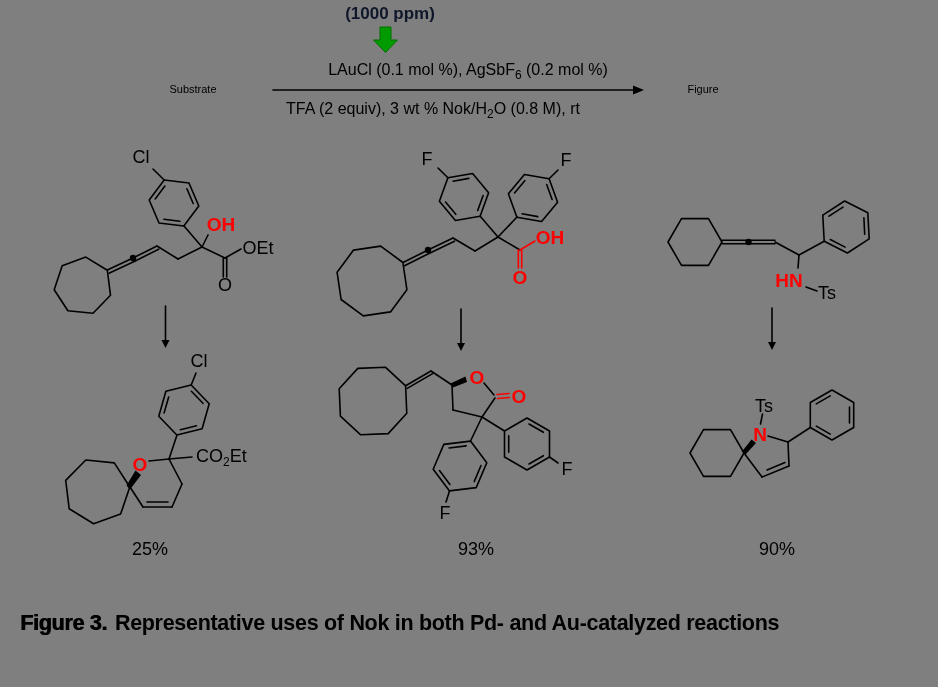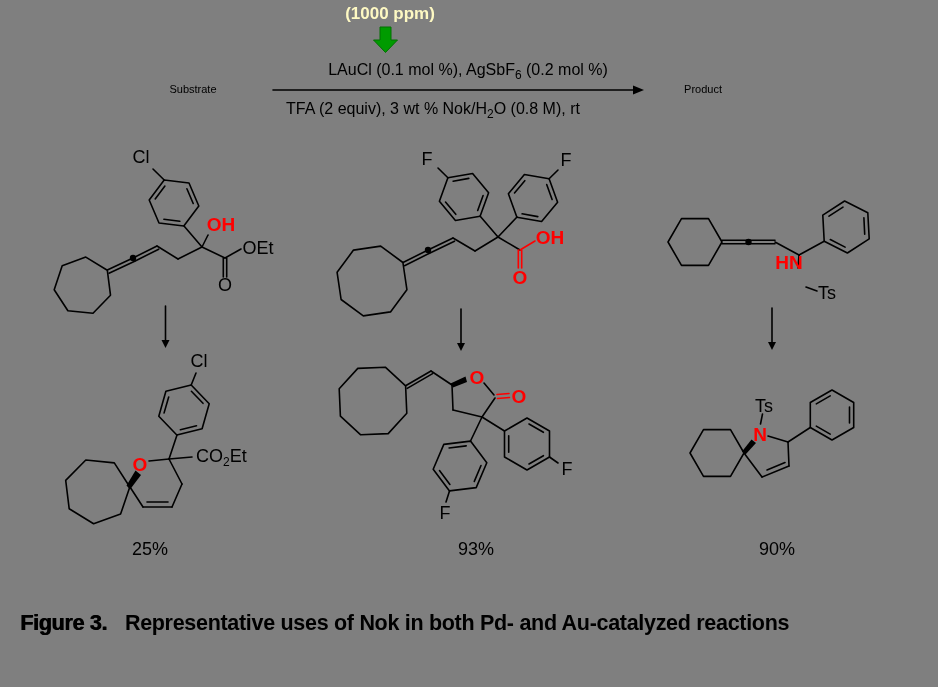--- a/index.html
+++ b/index.html
@@ -11,26 +11,26 @@
   #art g[data-ring] line{stroke-width:1.6}
   #art .filled{fill:#000;stroke:none}
   #art .redline{stroke:#ff0000}
   #art .dot{fill:#000;stroke:none}
   #art .green-arrow{fill:#009b00;stroke:#037003;stroke-width:1}
   .lbl{position:absolute;transform:translate(-50%,-50%);font-size:18px;line-height:1;white-space:nowrap}
   .lbl.la{transform:translate(0,-50%)}
   .redb{color:#ff0000;font-weight:bold;font-size:19px}
   .cond{font-size:16px}
   .big{font-size:11px}
-  .greenb{color:#fef9c3;font-weight:bold;font-size:17px}
+  .greenb{color:#0f172a;font-weight:bold;font-size:17px}
   .yield{font-size:18px}
   .sb{font-size:12px;vertical-align:-4px}
   .bold{font-weight:normal}
   .caption{position:absolute;left:20px;top:611px;font-size:21.5px;font-weight:bold;letter-spacing:-0.3px;white-space:nowrap}
-  .caption .fig{text-shadow:0.7px 0 0 #000;margin-right:18px}
+  .caption .fig{text-shadow:0.7px 0 0 #000;margin-right:8px}
 </style>
 </head>
 <body>
 
 <svg id="art" width="938" height="687" viewBox="0 0 938 687">
 
   <polygon class="green-arrow" points="380,27 391,27 391,40 397.5,40 385.5,52.5 373.5,40 380,40"></polygon>
 
   <g>
     <line x1="273" y1="90" x2="634" y2="90"></line>
@@ -199,37 +199,37 @@
     <line x1="785" y1="462.5" x2="767" y2="470"></line>
     <line x1="762" y1="477" x2="744" y2="453"></line>
     <line x1="760.5" y1="424" x2="762.5" y2="414"></line>
     <line x1="788" y1="442" x2="810.3" y2="427.5"></line>
   </g>
 </svg>
 
 <span class="lbl greenb" style="left:390px;top:13px">(1000 ppm)</span>
 
 <span class="lbl big" style="left:193px;top:89px">Substrate</span>
-<span class="lbl big" style="left:703px;top:89px">Product</span>
+<span class="lbl big" style="left:703px;top:89px">Figure</span>
 
 <span class="lbl cond" style="left:468px;top:71px"><span>LAuCl (0.1 mol %), AgSbF</span><span class="sb">6</span><span> (0.2 mol %)</span></span>
 
 <span class="lbl cond" style="left:433px;top:110px"><span>TFA (2 equiv), 3 wt % </span><span class="bold">Nok</span><span>/H</span><span class="sb">2</span><span>O (0.8 M), rt</span></span>
 
 <span class="lbl" style="left:141px;top:157px">Cl</span>
 <span class="lbl redb" style="left:221px;top:224px">OH</span>
 <span class="lbl" style="left:258px;top:248px">OEt</span>
 <span class="lbl" style="left:225px;top:285px">O</span>
 
 <span class="lbl" style="left:427px;top:159px">F</span>
 <span class="lbl" style="left:566px;top:160px">F</span>
 <span class="lbl redb" style="left:550px;top:237px">OH</span>
 <span class="lbl redb" style="left:520px;top:277px">O</span>
 
-<span class="lbl redb" style="left:789px;top:262px">HN</span>
+<span class="lbl redb" style="left:789px;top:280px">HN</span>
 <span class="lbl" style="left:827px;top:293px">Ts</span>
 
 <span class="lbl" style="left:199px;top:361px">Cl</span>
 <span class="lbl redb" style="left:140px;top:464px">O</span>
 <span class="lbl la" style="left:196px;top:457px"><span>CO</span><span class="sb">2</span><span>Et</span></span>
 
 <span class="lbl redb" style="left:477px;top:377px">O</span>
 <span class="lbl redb" style="left:519px;top:396px">O</span>
 <span class="lbl" style="left:445px;top:513px">F</span>
 <span class="lbl" style="left:567px;top:469px">F</span>

